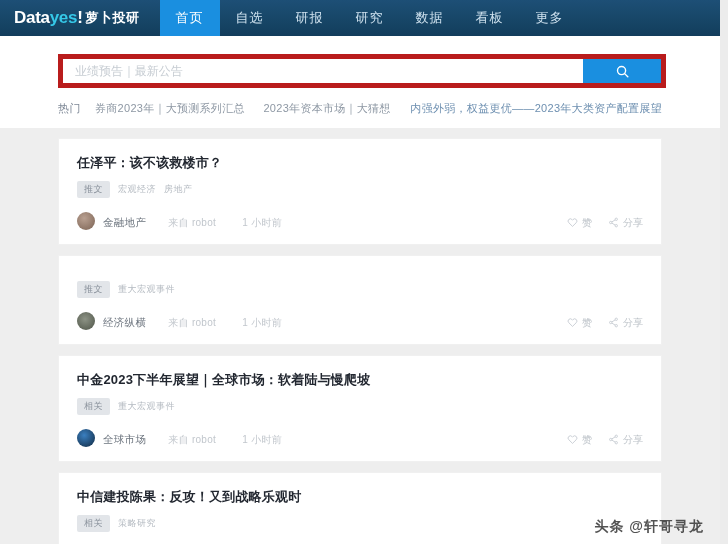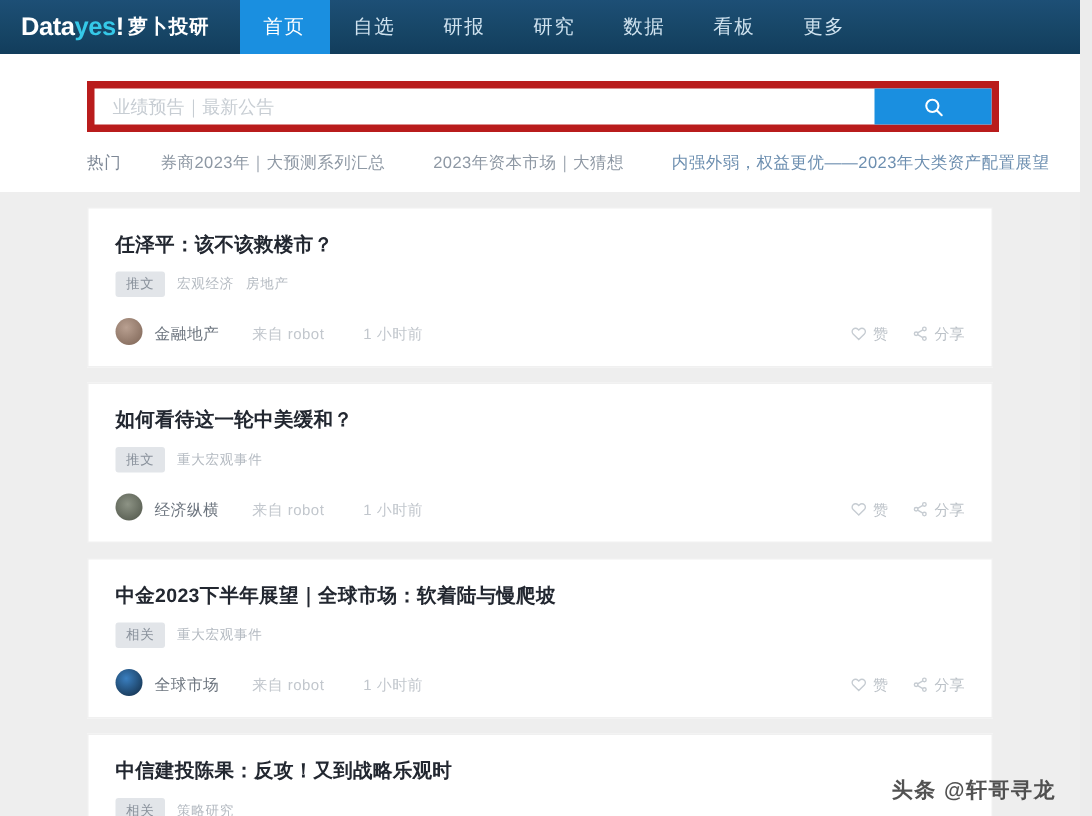--- a/index.html
+++ b/index.html
@@ -105,21 +105,21 @@
     cursor: pointer;
   }
   .search-btn svg { display: block; }
 
   .hot-row {
     display: flex;
     align-items: center;
     margin-top: 13px;
     font-size: 11px;
     white-space: nowrap;
-    gap: 16px;
+    gap: 4px;
   }
   .hot-label {
     color: #7e8896;
     margin-right: 10px;
     letter-spacing: 0.5px;
   }
   .hot-link {
     color: #8e98a4;
     cursor: pointer;
     letter-spacing: 0.3px;
@@ -316,21 +316,20 @@
               <line x1="8.3" y1="10.8" x2="15.7" y2="6.3"></line>
               <line x1="8.3" y1="13.2" x2="15.7" y2="17.7"></line>
             </svg>
           </span>
           <span>分享</span>
         </span>
       </div>
     </div>
 
     <div class="card">
-      <div class="card-title">如何看待这一轮中美缓和？</div>
       <div class="tag-row">
         <span class="tag-pill">推文</span>
         <span class="tag-plain">重大宏观事件</span>
       </div>
       <div class="meta-row">
         <span class="avatar a2"></span>
         <span class="meta-author">经济纵横</span>
         <span class="meta-source">来自 robot</span>
         <span class="meta-time">1 小时前</span>
       </div>

